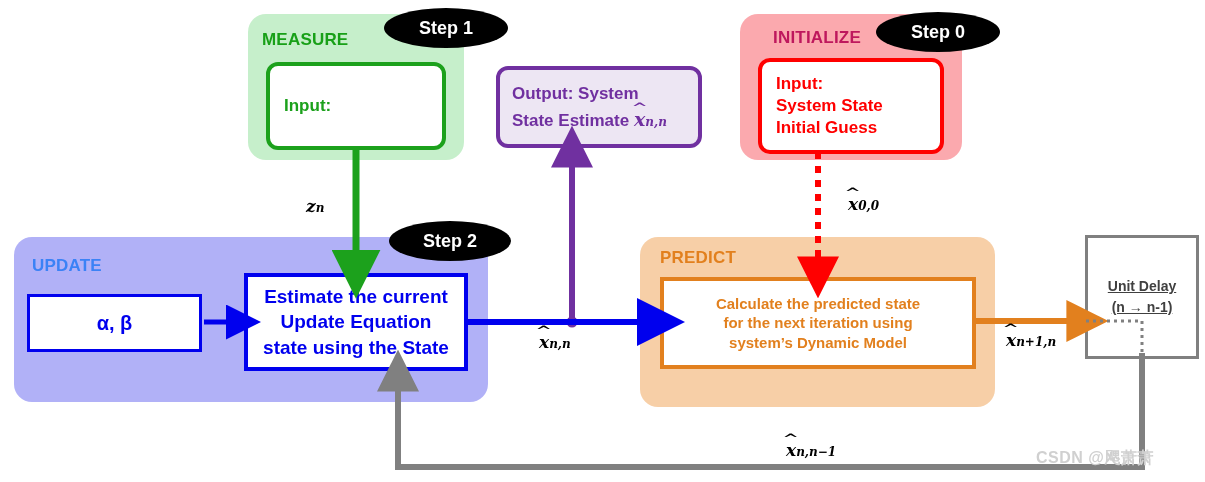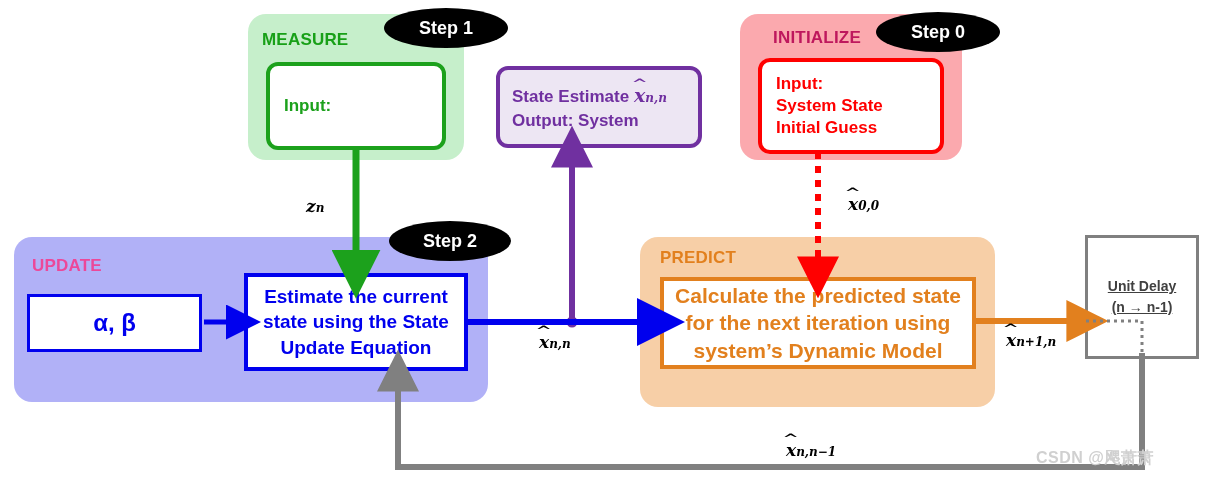--- a/index.html
+++ b/index.html
@@ -26,31 +26,31 @@
 
   
   #init-panel{left:740px;top:14px;width:222px;height:146px;background:#FBA9AE;}
   #init-title{left:754px;top:28px;color:#be185d;margin-left:19px;}
   #init-box{left:758px;top:58px;width:186px;height:96px;background:#fff;
             border:4px solid #FF0000;border-radius:12px;color:#FF0000;font-size:17px;
             align-items:flex-start;padding-left:14px;line-height:1.3;}
 
   
   #update-panel{left:14px;top:237px;width:474px;height:165px;background:#B1B1F7;}
-  #update-title{left:32px;top:256px;color:#ec4899;text-align:center;}
+  #update-title{left:32px;top:256px;color:#3b82f6;text-align:center;}
   #ab-box{left:27px;top:294px;width:175px;height:58px;background:#fff;border:3px solid #0000EE;
-          color:#0000EE;font-size:24px;justify-content:center;}
+          color:#0000EE;font-size:20px;justify-content:center;}
   #estimate-box{left:244px;top:273px;width:224px;height:98px;background:#fff;
                 border:4px solid #0000EE;color:#0000EE;font-size:19px;line-height:1.32;}
 
   
   #predict-panel{left:640px;top:237px;width:355px;height:170px;background:#F7CFA7;}
   #predict-title{left:660px;top:248px;color:#E2801E;}
   #calc-box{left:660px;top:277px;width:316px;height:92px;background:#fff;
-            border:4px solid #E2801E;color:#E2801E;font-size:21px;line-height:1.3;}
+            border:4px solid #E2801E;color:#E2801E;font-size:15px;line-height:1.3;}
 
   
   #unit-delay-box{left:1085px;top:235px;width:114px;height:124px;background:#fff;
                   border:3px solid #808080;color:#404040;font-size:14px;line-height:1.5;
                   justify-content:center;text-decoration:underline;}
 
   
   .step{position:absolute;background:#000;border-radius:50%;color:#fff;font-weight:bold;
         font-size:18px;display:flex;align-items:center;justify-content:center;}
   #step0{left:876px;top:12px;width:124px;height:40px;}
@@ -82,44 +82,44 @@
 
 <div id="stage">
 
   <div class="panel" id="measure-panel"></div>
   <div class="panel-title" id="measure-title">MEASURE</div>
   <div class="ibox" id="measure-box">
     <span>Input:</span>
   </div>
 
   <div class="ibox" id="output-box">
+    <span>Output: System</span>
     <span>
       <span>State Estimate</span>
       <span class="sig" style="position:relative;color:#7030A0;font-size:19px;"><span class="hat">x</span><span class="sub">n,n</span></span>
     </span>
-    <span>Output: System</span>
   </div>
 
   <div class="panel" id="init-panel"></div>
   <div class="panel-title" id="init-title">INITIALIZE</div>
   <div class="ibox" id="init-box">
     <span>Input:</span>
     <span>System State</span>
     <span>Initial Guess</span>
   </div>
 
   <div class="panel" id="update-panel"></div>
   <div class="panel-title" id="update-title">UPDATE</div>
   <div class="ibox" id="ab-box">
     <span>α, β</span>
   </div>
   <div class="ibox" id="estimate-box">
     <span>Estimate the current</span>
+    <span>Update Equation</span>
     <span>state using the State</span>
-    <span>Update Equation</span>
   </div>
 
   <div class="panel" id="predict-panel"></div>
   <div class="panel-title" id="predict-title">PREDICT</div>
   <div class="ibox" id="calc-box">
     <span>Calculate the predicted state</span>
     <span>for the next iteration using</span>
     <span>system’s Dynamic Model</span>
   </div>
 

